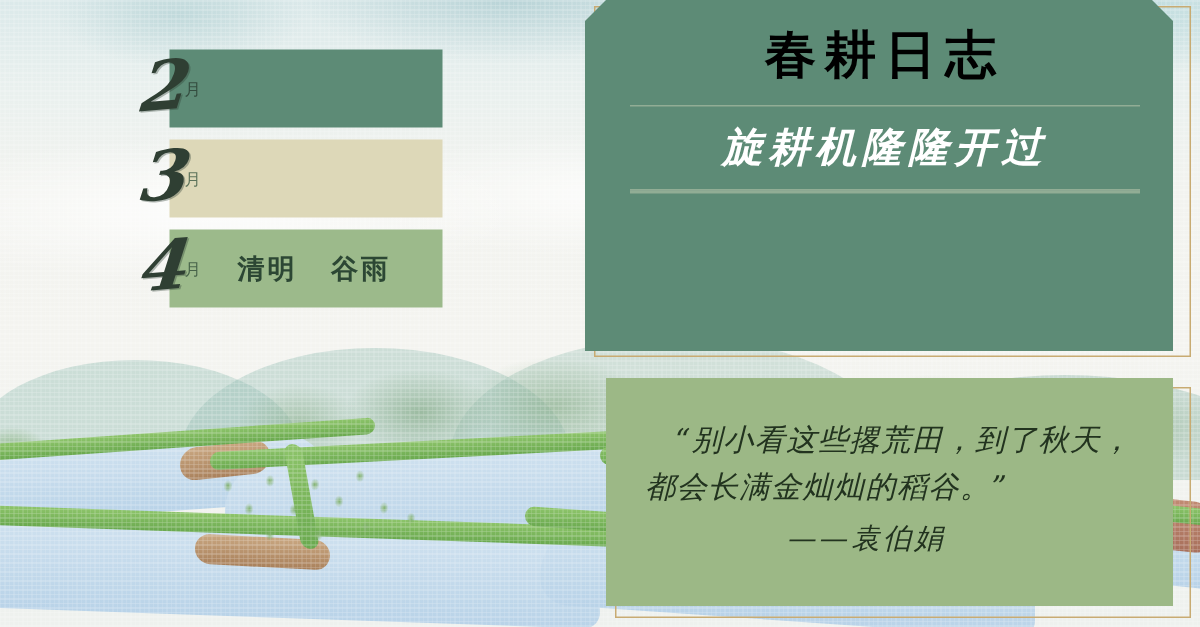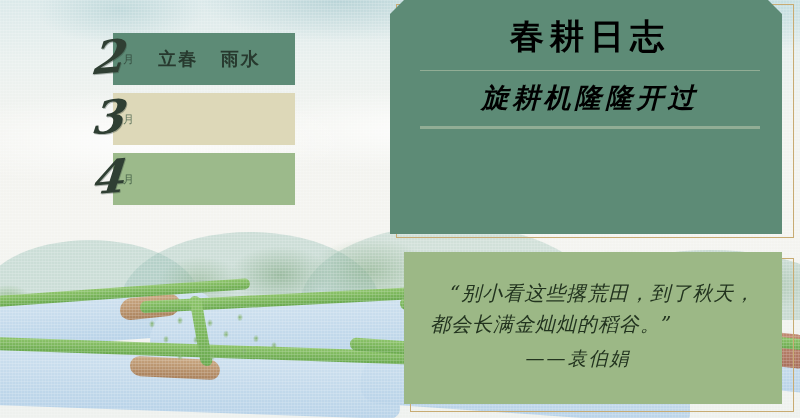--- a/index.html
+++ b/index.html
@@ -145,21 +145,21 @@
     color:#eae6c9;
   }
   .journal-inner{position:absolute;left:30px;right:22px;top:16px;}
   .journal-title{
     text-align:center;font-size:34px;font-weight:700;letter-spacing:6px;
     color:#000000;font-family:"DejaVu Sans","Liberation Sans",sans-serif;
     margin-bottom:10px;
   }
   .divider{height:1px;background:rgba(232,228,200,.38);margin:0;}
   .journal-line{
-    text-align:center;font-size:27px;font-weight:700;color:#000000;letter-spacing:4px;
+    text-align:center;font-size:27px;font-weight:700;color:#ffffff;letter-spacing:4px;
     font-family:"DejaVu Serif","Liberation Serif",serif;font-style:italic;
     padding:9px 0 10px;
   }
   .journal-loc{
     display:flex;align-items:center;justify-content:center;gap:7px;
     padding:8px 0 9px;color:#e6e2c6;font-size:15px;letter-spacing:1px;
     font-family:"DejaVu Sans","Liberation Sans",sans-serif;
   }
   .pin-icon{width:15px;height:19px;display:inline-block;flex:0 0 auto;}
 
@@ -215,36 +215,36 @@
   <div class="seedlings"></div>
   <div class="bg-mist"></div>
   <div class="paper-grain"></div>
 
   <div class="calendar">
 
     <div class="cal-row row1">
       <div class="bar"></div>
       <div class="brush-num">2</div>
       <div class="yue">月</div>
-      <div class="terms">
-        <span>立春</span>
-        <span>雨水</span>
-      </div>
     </div>
 
     <div class="cal-row row2">
       <div class="bar"></div>
       <div class="brush-num">3</div>
       <div class="yue">月</div>
     </div>
 
     <div class="cal-row row3">
       <div class="bar"></div>
       <div class="brush-num">4</div>
       <div class="yue">月</div>
+      <div class="terms">
+        <span>清明</span>
+        <span>谷雨</span>
+      </div>
     </div>
 
   </div>
 
   <div class="gold-frame journal-frame"></div>
   <div class="journal-card">
     <div class="journal-inner">
       <div class="journal-title">春耕日志</div>
       <div class="divider"></div>
       <div class="journal-line">旋耕机隆隆开过</div>

